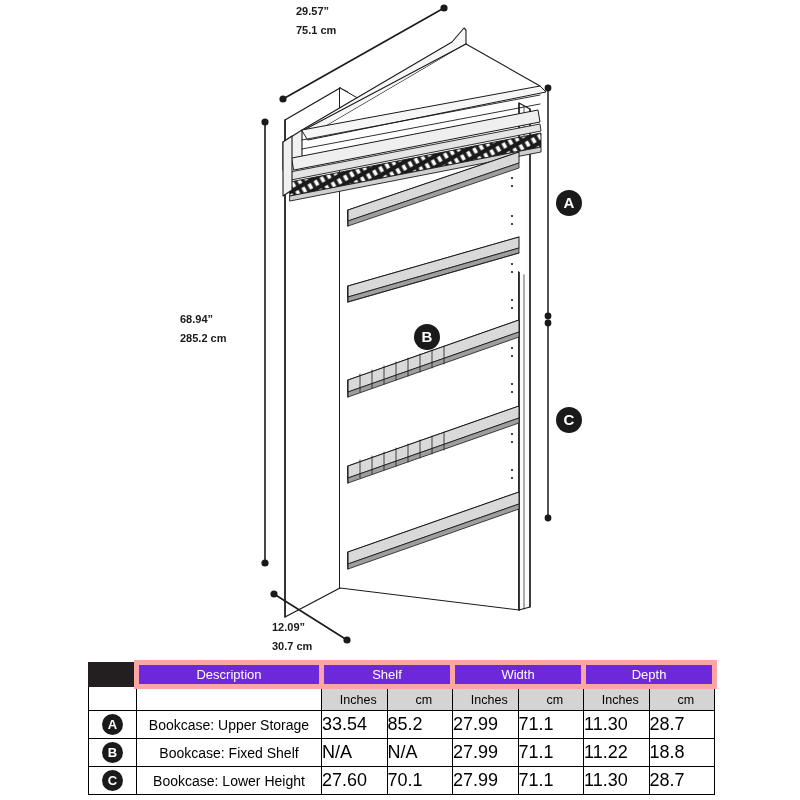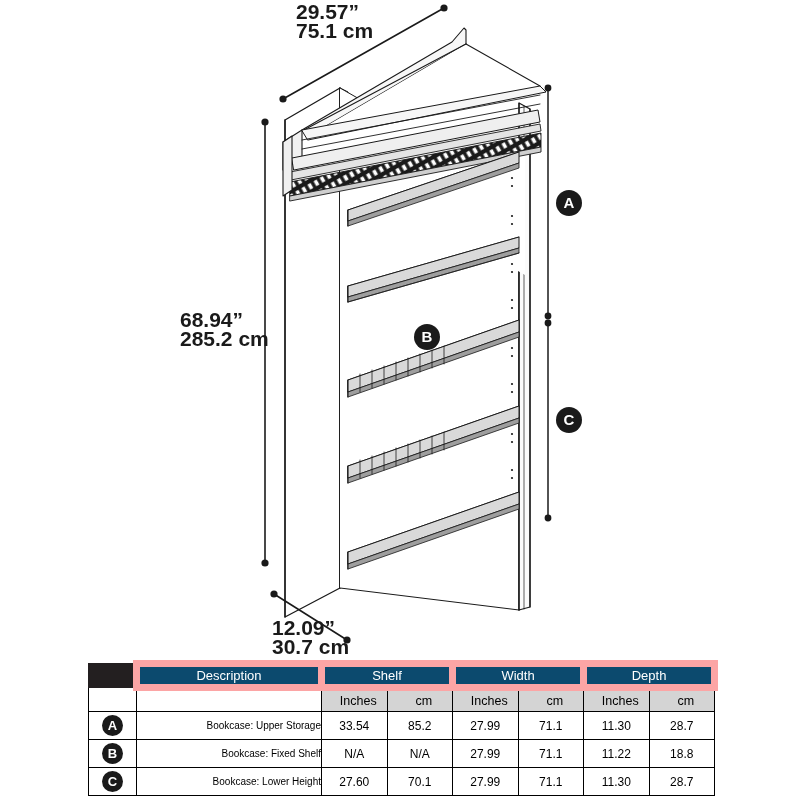--- a/index.html
+++ b/index.html
@@ -31,21 +31,21 @@
     height: 660px;
   }
   #drawing svg {
     display: block;
   }
 
   .dim-label {
     position: absolute;
     font-family: "Liberation Sans", sans-serif;
     font-weight: bold;
-    font-size: 21px;
+    font-size: 11px;
     line-height: 19px;
     letter-spacing: 0px;
     color: #1a1a1a;
     white-space: nowrap;
     text-align: right;
   }
   .dim-label .l2 { display: block; }
 
   #label-width  { left: 296px; top: 2px;   text-align: left; }
   #label-height { left: 180px; top: 310px; text-align: left; }
@@ -86,26 +86,26 @@
   #spec-table td {
     border: 1px solid #000000;
     padding: 0;
     margin: 0;
     height: 27px;
     box-sizing: border-box;
   }
 
   
   #spec-table thead tr.group-row th {
-    background: #0c4a6e;
+    background: #6d28d9;
     color: #ffffff;
     font-weight: normal;
     font-size: 13px;
     text-align: center;
-    border: 7px solid #fca5a5;
+    border: 5px solid #fca5a5;
     height: 24px;
   }
   #spec-table thead tr.group-row th.blank-head {
     background: #231f20;
     border: 1px solid #231f20;
   }
 
   
   #spec-table thead tr.unit-row th {
     background: #d4d4d4;
@@ -124,29 +124,29 @@
   #spec-table tbody td {
     background: #ffffff;
     height: 28px;
   }
   td.col-badge {
     text-align: center;
     vertical-align: middle;
     width: 48px;
   }
   td.col-desc {
-    text-align: right;
+    text-align: center;
     padding-left: 7px;
-    font-size: 10px;
+    font-size: 14px;
     white-space: nowrap;
   }
   td.col-num {
-    text-align: center;
+    text-align: left;
     padding-right: 8px;
-    font-size: 12px;
+    font-size: 18px;
   }
 
   .cell-badge {
     display: inline-block;
     width: 21px;
     height: 21px;
     border-radius: 50%;
     background: #1a1a1a;
     color: #ffffff;
     font-weight: bold;

